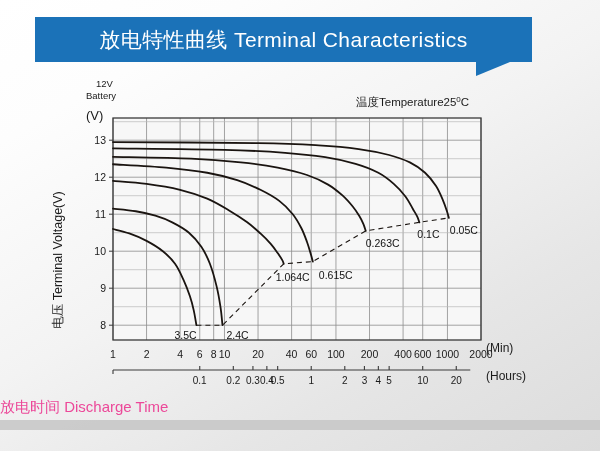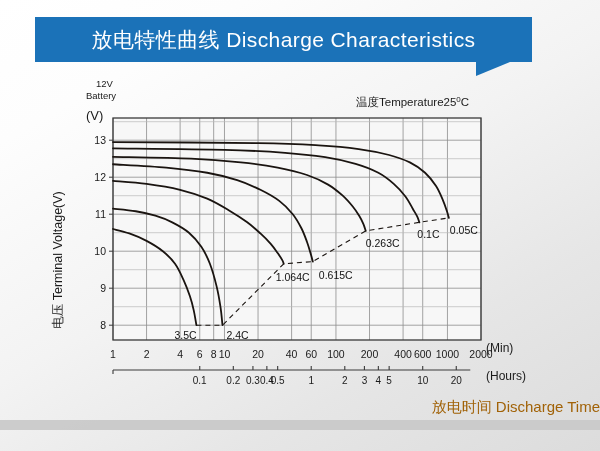--- a/index.html
+++ b/index.html
@@ -36,33 +36,33 @@
   .tick-txt{font-family:"Liberation Sans","DejaVu Sans",sans-serif;font-size:10.5px;fill:#1a1a1a;}
   .tick-txt-sm{font-family:"Liberation Sans","DejaVu Sans",sans-serif;font-size:10px;fill:#1a1a1a;}
   .axis-unit{font-family:"Liberation Sans","DejaVu Sans",sans-serif;font-size:12px;fill:#1a1a1a;}
   .curve-lbl{font-family:"Liberation Sans","DejaVu Sans",sans-serif;font-size:10.5px;fill:#111;}
   .note{font-family:"Liberation Sans","DejaVu Sans",sans-serif;font-size:9.5px;fill:#1a1a1a;}
   .temp{font-family:"Liberation Sans","DejaVu Sans",sans-serif;font-size:11.5px;fill:#1a1a1a;}
   .ylabel{font-family:"Liberation Sans","DejaVu Sans",sans-serif;font-size:12.5px;fill:#1a1a1a;}
   .vlabel{font-family:"Liberation Sans","DejaVu Sans",sans-serif;font-size:13px;fill:#1a1a1a;}
 
   .bottom-title{
-    position:absolute;left:0;top:398px;width:600px;text-align:right;
-    font-size:15px;color:#a16207;
+    position:absolute;left:0;top:398px;width:600px;text-align:left;
+    font-size:15px;color:#ec4899;
   }
   .footer-band{position:absolute;left:0;top:420px;width:600px;height:10px;background:#c9c9c9;opacity:.95;}
 </style>
 </head>
 <body>
 
 <div class="page">
 
   <div class="banner-wrap">
     <div class="banner">
-      <span class="banner-title">放电特性曲线 Discharge Characteristics</span>
+      <span class="banner-title">放电特性曲线 Terminal Characteristics</span>
     </div>
     <div class="banner-tail"></div>
   </div>
 
   <div class="chart-area">
     <svg class="chart" width="600" height="360" viewBox="0 0 600 360">
 
       <rect id="plotbg" x="113" y="56" width="368" height="222" fill="#f7f7f7" stroke="none"></rect>
 
       <g id="gridlines">

